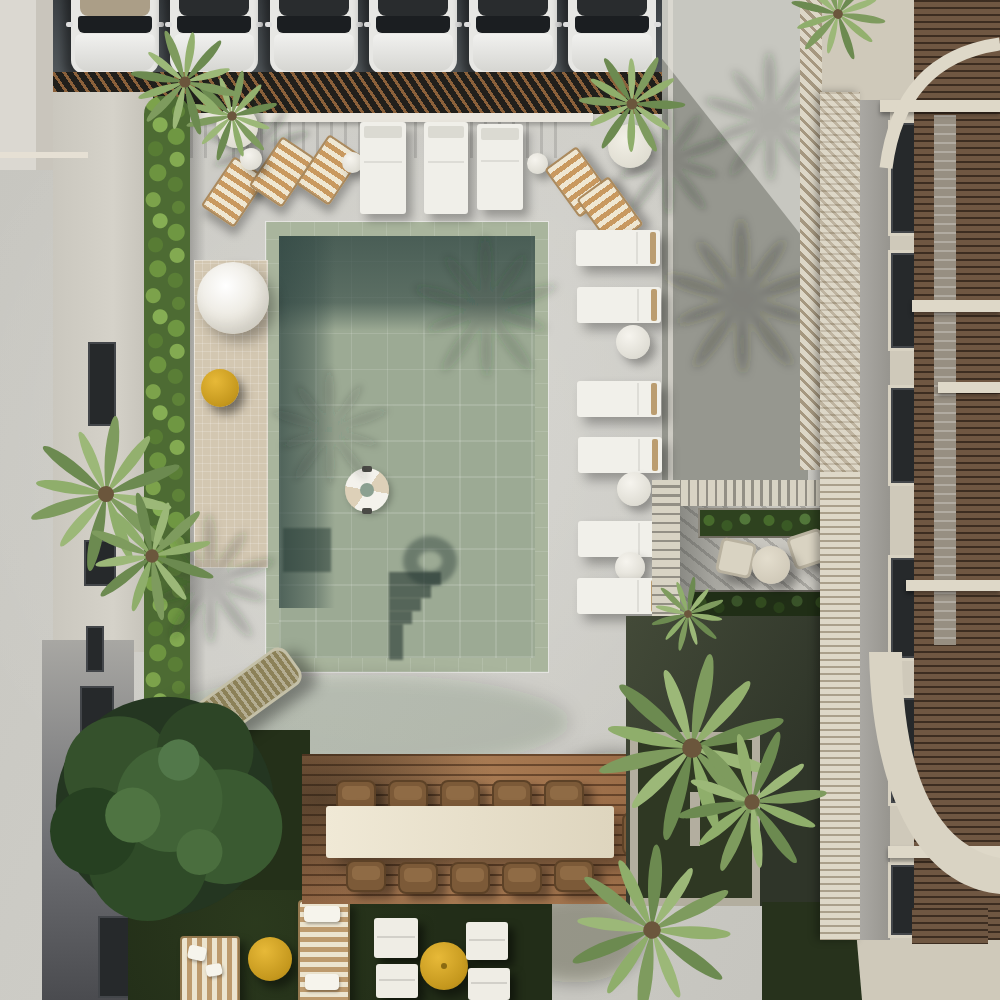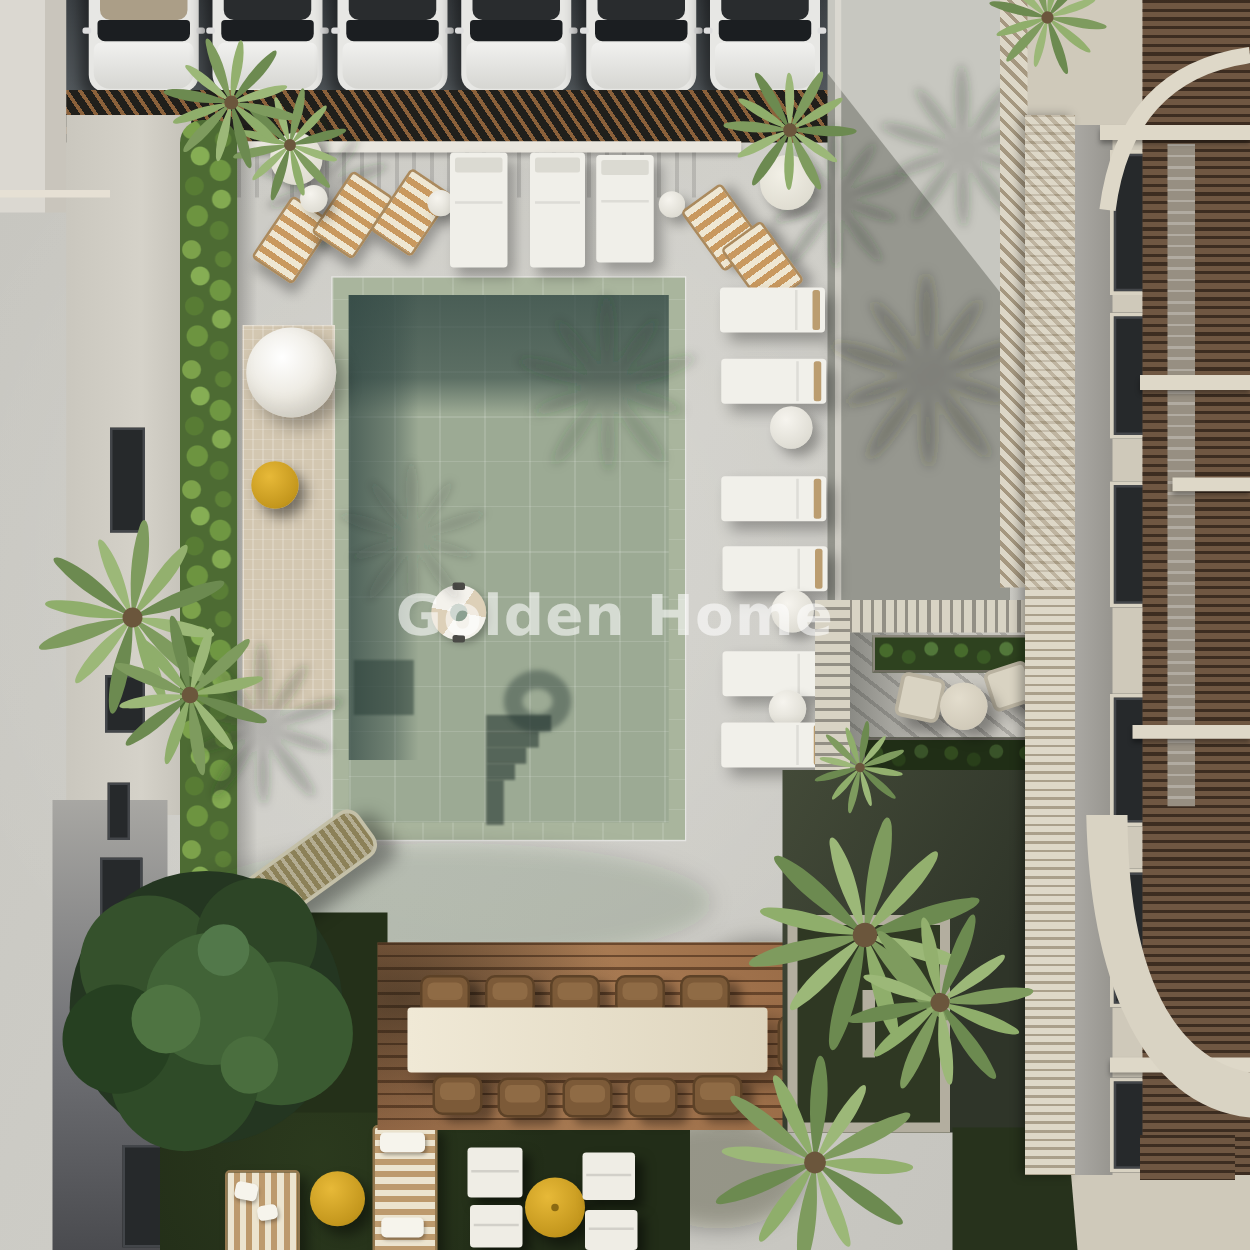--- a/index.html
+++ b/index.html
@@ -416,14 +416,13 @@
     <use href="#palmg" transform="translate(106,494) scale(1.15) rotate(8)"></use>
     <use href="#palmg" transform="translate(152,556) scale(.95) rotate(48)"></use>
     <use href="#palmg" transform="translate(688,614) scale(.55) rotate(70)"></use>
     <use href="#palmg" transform="translate(692,748) scale(1.4) rotate(12)"></use>
     <use href="#palmg" transform="translate(752,802) scale(1.1) rotate(-40)"></use>
     <use href="#palmg" transform="translate(652,930) scale(1.25) rotate(64)"></use>
 
     <use href="#treeg" transform="translate(165,806) scale(1.15)"></use>
   </svg>
 
-  <div id="watermark" class="abs">Golden Home</div>
 </div>
 
 </body></html>

